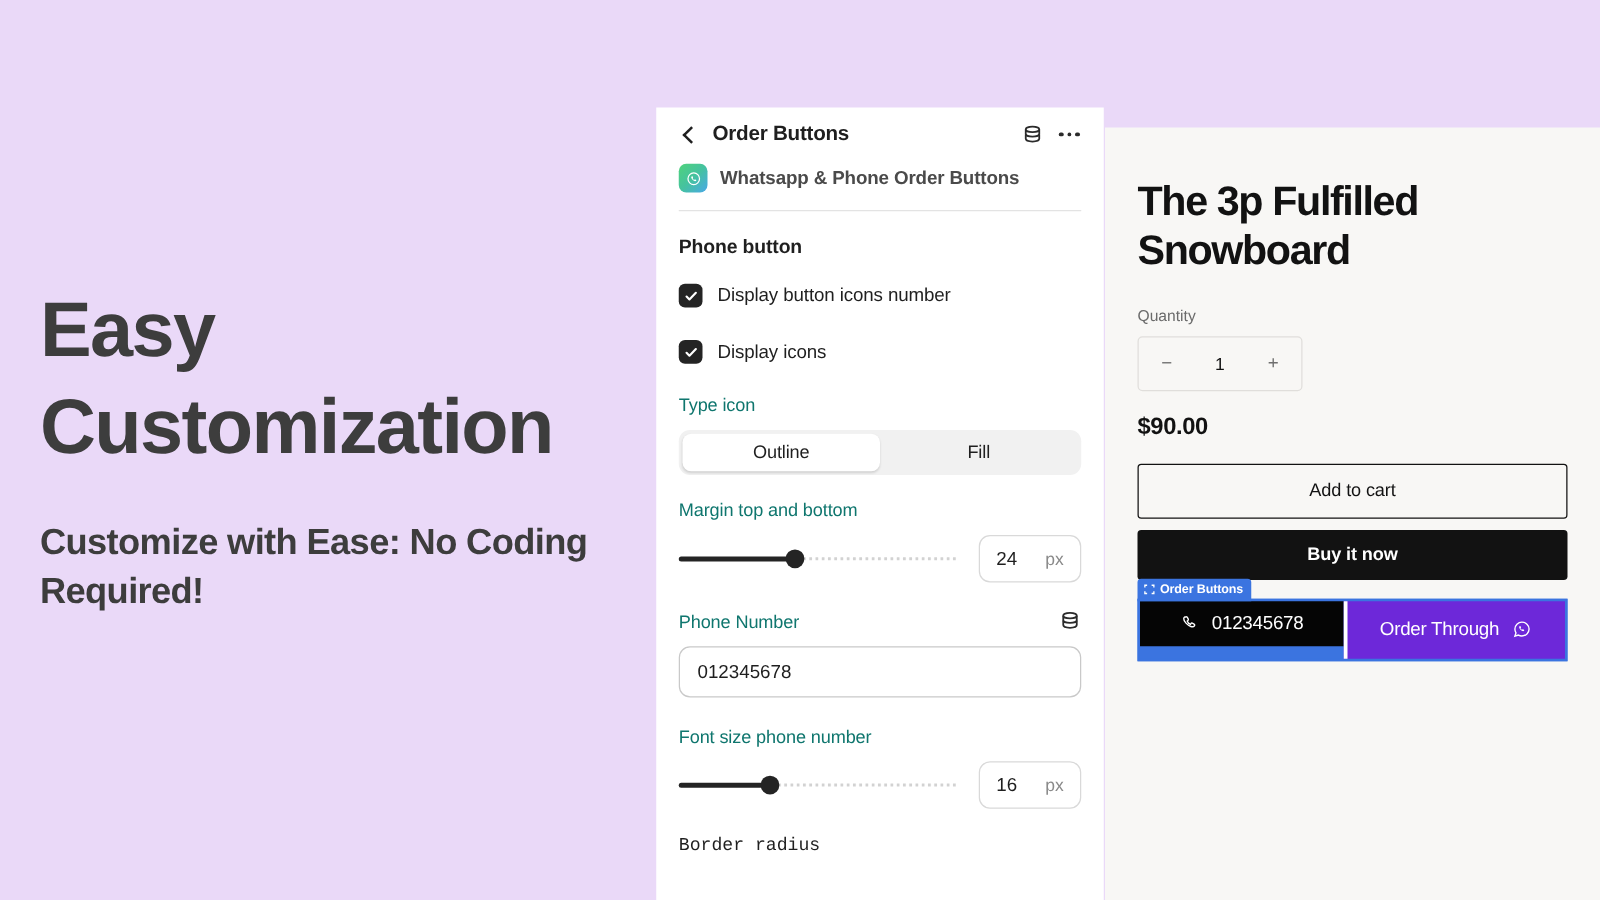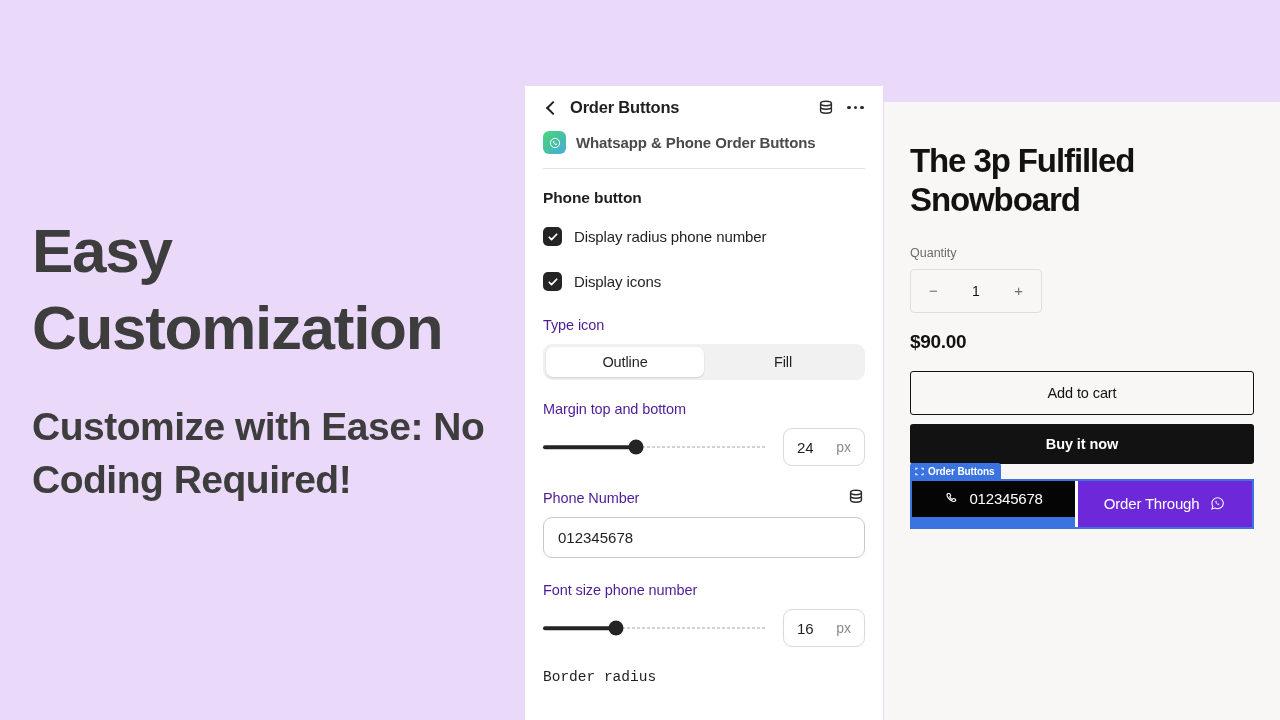--- a/index.html
+++ b/index.html
@@ -22,21 +22,21 @@
   }
   .promo-headline {
     font-size: 62px;
     line-height: 1.24;
     font-weight: bold;
     color: #3d3d3d;
     letter-spacing: -1.3px;
     margin-bottom: 34px;
   }
   .promo-sub {
-    font-size: 39px;
+    font-size: 29px;
     line-height: 1.35;
     font-weight: bold;
     color: #3d3d3d;
     letter-spacing: -0.5px;
   }
 
   
   .settings {
     position: absolute;
     left: 525px; top: 86px;
@@ -131,21 +131,21 @@
   }
   .checkbox svg { display: block; }
   .check-label {
     font-size: 15px;
     color: #1f1f1f;
     letter-spacing: -0.1px;
   }
 
   .field-label {
     font-size: 14.5px;
-    color: #4c1d95;
+    color: #0f766e;
     margin-bottom: 11px;
     letter-spacing: -0.1px;
   }
   .field-label-row {
     display: flex; align-items: flex-end; justify-content: space-between;
     margin-bottom: 11px;
   }
   .field-label-row .field-label { margin-bottom: 0; }
 
   .segmented {
@@ -398,21 +398,21 @@
   <div class="settings-body">
 
     <div class="section-title">Phone button</div>
 
     <div class="check-row">
       <span class="checkbox">
         <svg width="12" height="12" viewBox="0 0 14 14" fill="none" stroke="#ffffff" stroke-width="2" stroke-linecap="round" stroke-linejoin="round">
           <path d="M2.6 7.3l2.7 2.7 6-6.2"></path>
         </svg>
       </span>
-      <span class="check-label">Display radius phone number</span>
+      <span class="check-label">Display button icons number</span>
     </div>
 
     <div class="check-row">
       <span class="checkbox">
         <svg width="12" height="12" viewBox="0 0 14 14" fill="none" stroke="#ffffff" stroke-width="2" stroke-linecap="round" stroke-linejoin="round">
           <path d="M2.6 7.3l2.7 2.7 6-6.2"></path>
         </svg>
       </span>
       <span class="check-label">Display icons</span>
     </div>

